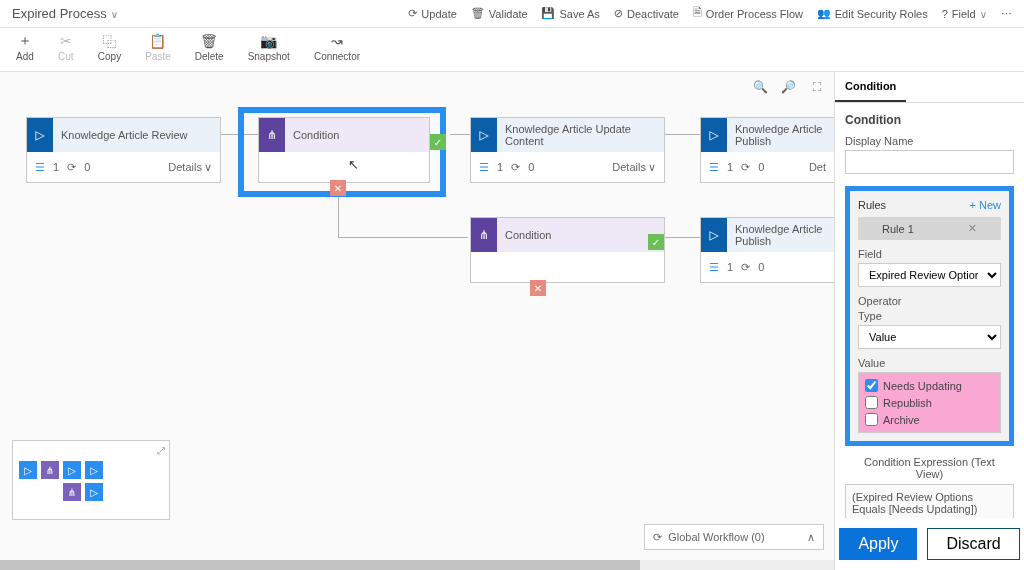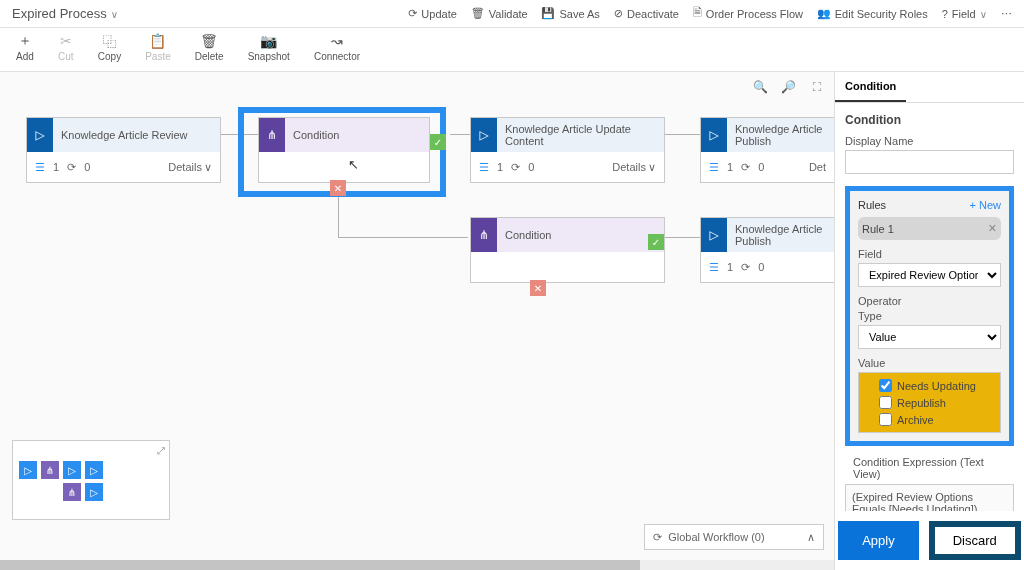--- a/index.html
+++ b/index.html
@@ -59,29 +59,29 @@
 .panel-tabs { display: flex; border-bottom: 1px solid #ddd; }
 .panel-tab { padding: 8px 10px; color: #666; cursor: pointer; }
 .panel-tab.active { color: #000; font-weight: 600; border-bottom: 2px solid #333; }
 .panel-body { padding: 10px 10px 0; flex: 1; overflow: auto; }
 .panel-section-title { font-weight: 600; color: #444; margin-bottom: 8px; font-size: 12px; }
 .field-label { font-size: 11px; color: #555; margin-bottom: 3px; }
 .field-input { width: 100%; border: 1px solid #ccc; padding: 4px 6px; font-size: 11px; margin-bottom: 8px; height: 24px; background: #fff; }
 .rules-box { border: 5px solid #2a8ef0; padding: 8px; margin-top: 4px; background: #f2f2f2; }
 .rules-header { display: flex; justify-content: space-between; align-items: center; margin-bottom: 6px; font-size: 11px; }
 .rules-header .new-link { color: #2a8ef0; cursor: pointer; }
-.rule-chip { background: #d6d6d6; padding: 5px 4px; font-size: 11px; color: #444; margin-bottom: 8px; display: flex; justify-content: space-between; align-items: center; border-radius: 6px; }
+.rule-chip { background: #d6d6d6; padding: 5px 24px; font-size: 11px; color: #444; margin-bottom: 8px; display: flex; justify-content: space-between; align-items: center; }
 .rule-chip .close-x { color: #888; cursor: pointer; }
 select.field-input { appearance: auto; }
 .checkbox-row { display: flex; align-items: center; gap: 5px; padding: 2px 0; font-size: 11px; color: #444; }
 .checkbox-row input { accent-color: #2a8ef0; }
-.cond-expr-label { font-size: 11px; color: #555; margin: 10px 8px 4px; }
+.cond-expr-label { font-size: 11px; color: #555; margin: 10px 8px 4px; text-align: center; }
 .cond-expr-box { border: 1px solid #ccc; padding: 6px; font-size: 11px; color: #555; background: #fafafa; min-height: 42px; margin-bottom: 10px;}
 .panel-footer { display: flex; gap: 10px; justify-content: center; padding: 10px; }
-.btn { padding: 6px 18px; font-size: 13px; border: 6px solid #0c4a6e; background: #fff; cursor: pointer; }
+.btn { padding: 6px 18px; font-size: 16px; border: 1px solid #0c4a6e; background: #fff; cursor: pointer; }
 .btn.primary { background: #0a73d9; color: #fff; border-color: #0a73d9; }
 
 .scrollbar-bottom { position: absolute; bottom: 0; left: 0; right: 0; height: 10px; background: #eee; }
 .scrollbar-bottom .thumb { height: 100%; width: 640px; background: #c4c4c4; }
 
 .cursor-ptr { position: absolute; font-size: 13px; color: #333; pointer-events: none; }
 </style>
 </head>
 <body>
 
@@ -318,21 +318,21 @@
         </select>
 
         <div class="field-label">Operator</div>
 
         <div class="field-label">Type</div>
         <select class="field-input">
           <option>Value</option>
         </select>
 
         <div class="field-label">Value</div>
-        <div style="background:#eab308; border:1px solid #ccc; padding:4px 20px;">
+        <div style="background:#f9a8d4; border:1px solid #ccc; padding:4px 6px;">
           <label class="checkbox-row">
               <input type="checkbox" checked="" style="">
               <span>Needs Updating</span>
             </label>
           <label class="checkbox-row">
               <input type="checkbox" style="">
               <span>Republish</span>
             </label>
           <label class="checkbox-row">
               <input type="checkbox" style="">

